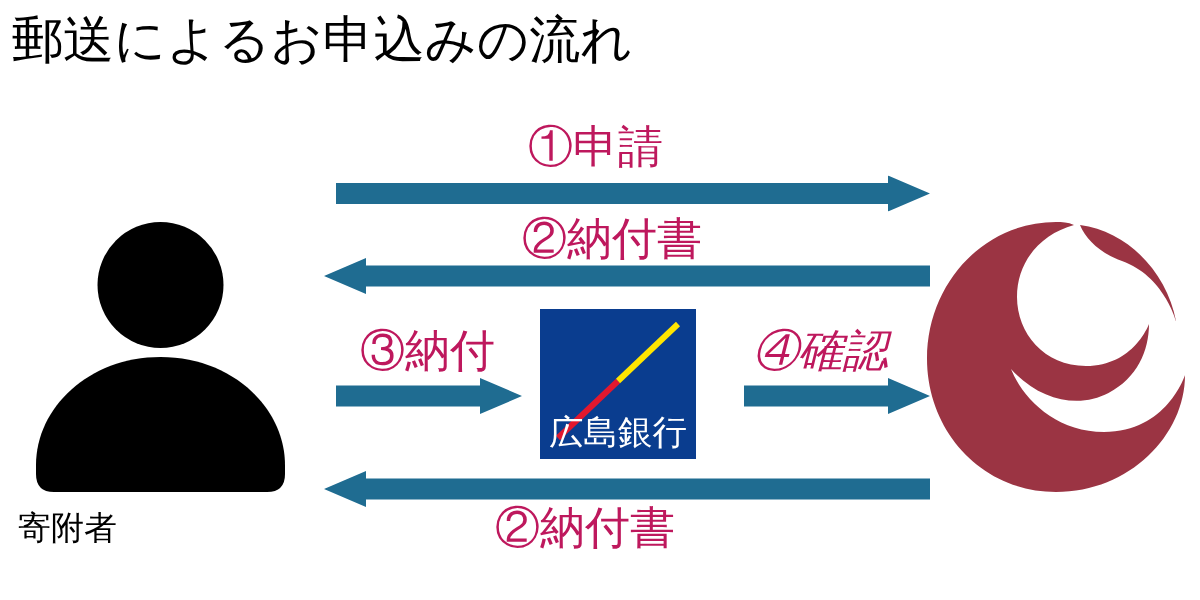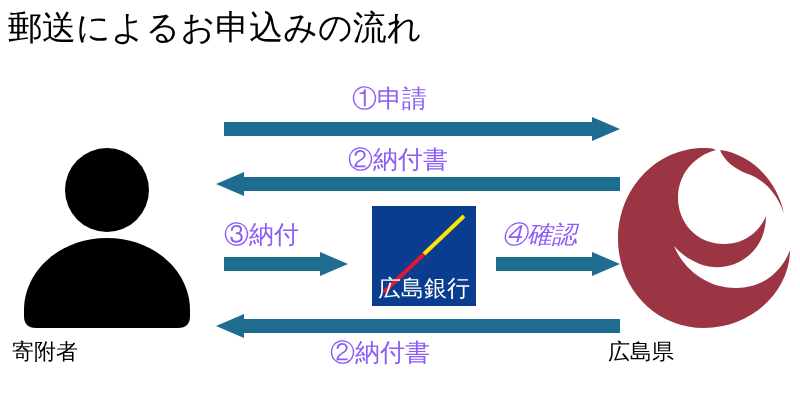--- a/index.html
+++ b/index.html
@@ -66,31 +66,31 @@
 
   
   .arrow {
     position: absolute;
     display: block;
   }
 
   
   .arrow-label {
     position: absolute;
-    font-size: 25px;
+    font-size: 30px;
     line-height: 30px;
     white-space: nowrap;
     font-family: "Liberation Serif", "DejaVu Serif", serif;
-    color: #8b5cf6;
+    color: #be185d;
   }
 
   
   #bank-logo {
     position: absolute;
-    left: 372px;
+    left: 360px;
     top: 206px;
     width: 124px;
     height: 100px;
   }
   #bank-logo svg { display: block; }
 </style>
 </head>
 <body>
 
 <div id="diagram">
@@ -126,34 +126,33 @@
                C 158 78 148 106 116 106
                C 88 106 70 84 70 60
                C 70 36 86 18 108 12
                C 104 10 100 10 96 10 Z" fill="#9B3443"></path>
 
       <path d="M112 12
                C 144 16 170 44 176 76
                C 176 76 168 46 140 36
                C 126 31 116 22 112 12 Z" fill="#9B3443"></path>
     </svg>
-    <div class="actor-label">広島県</div>
   </div>
 
   <div class="arrow-label" style="left:352px; top:84px;">①申請</div>
   <svg class="arrow" style="left:224px; top:117px;" width="396" height="24" viewBox="0 0 396 24">
     <path d="M0 5 L 368 5 L 368 0 L 396 12 L 368 24 L 368 19 L 0 19 Z" fill="#1F6C91"></path>
   </svg>
 
   <div class="arrow-label" style="left:348px; top:145px;text-align:right;">②納付書</div>
   <svg class="arrow" style="left:216px; top:172px;" width="404" height="24" viewBox="0 0 404 24">
     <path d="M404 5 L 28 5 L 28 0 L 0 12 L 28 24 L 28 19 L 404 19 Z" fill="#1F6C91"></path>
   </svg>
 
-  <div class="arrow-label" style="left:224px; top:220px;">③納付</div>
+  <div class="arrow-label" style="left:240px; top:220px;">③納付</div>
   <svg class="arrow" style="left:224px; top:252px;" width="124" height="24" viewBox="0 0 124 24">
     <path d="M0 5 L 96 5 L 96 0 L 124 12 L 96 24 L 96 19 L 0 19 Z" fill="#1F6C91"></path>
   </svg>
 
   <div class="arrow-label" style="left:502px; top:220px;font-style:italic;">④確認</div>
   <svg class="arrow" style="left:496px; top:252px;" width="124" height="24" viewBox="0 0 124 24">
     <path d="M0 5 L 96 5 L 96 0 L 124 12 L 96 24 L 96 19 L 0 19 Z" fill="#1F6C91"></path>
   </svg>
 
   <svg class="arrow" style="left:216px; top:314px;" width="404" height="24" viewBox="0 0 404 24">

